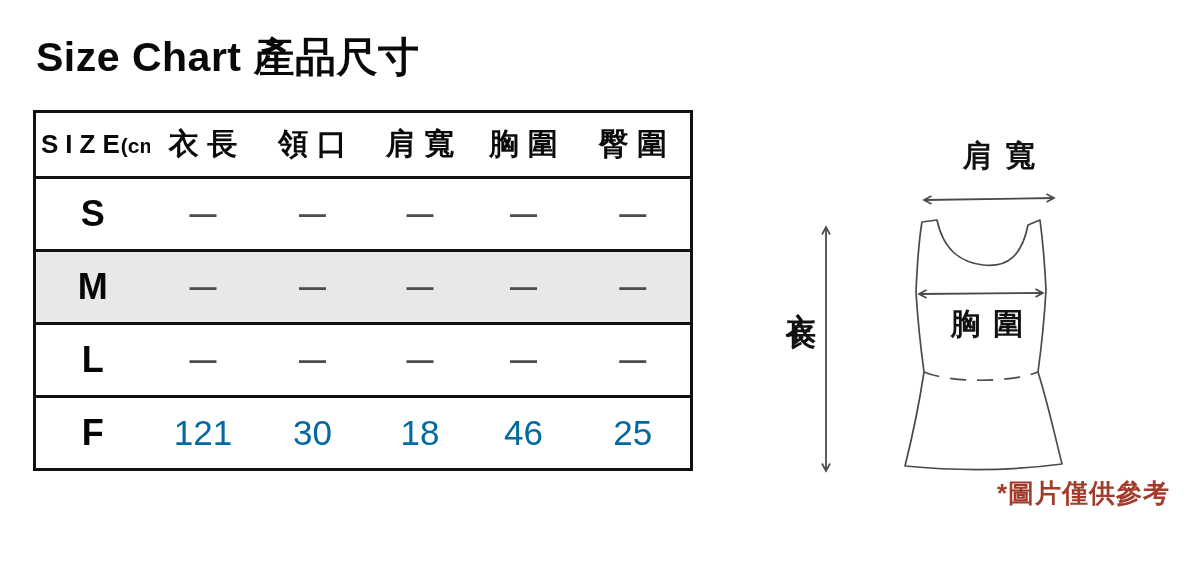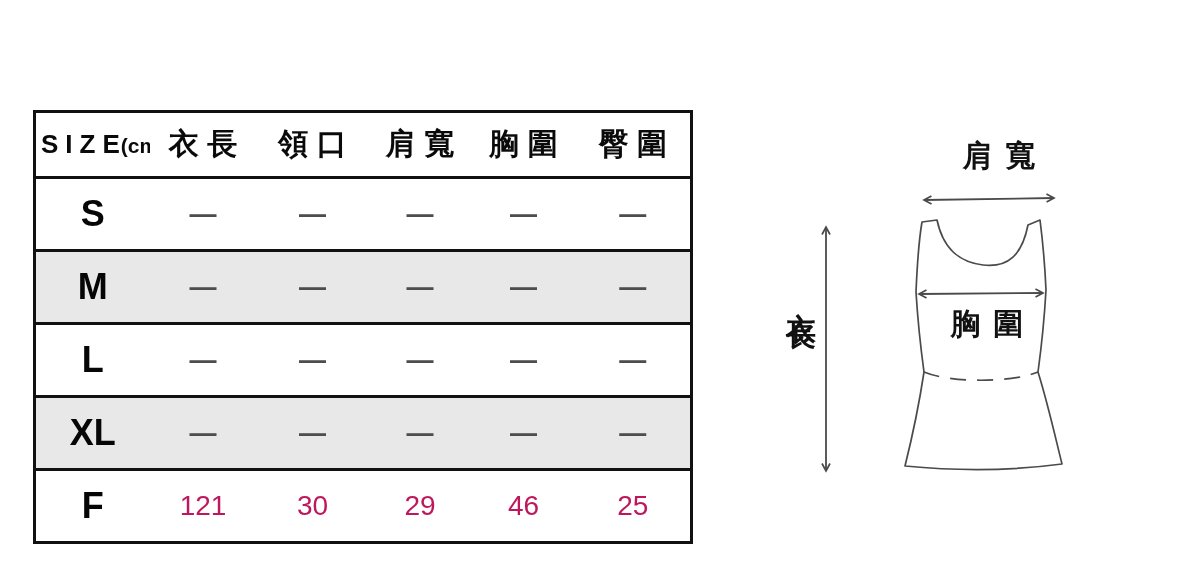--- a/index.html
+++ b/index.html
@@ -26,21 +26,21 @@
   table.size-table th,table.size-table td{
     padding:0;text-align:center;vertical-align:middle;overflow:hidden;white-space:nowrap;
   }
   tr.alt{background:#e8e8e8;}
   .head-size-cell{text-align:left !important;padding-left:5px !important;}
   .sz-word{font-size:26px;font-weight:700;letter-spacing:7px;text-align:right;}
   .sz-unit{font-size:21px;font-weight:700;letter-spacing:0;margin-left:-6px;}
   th.cjk-head{font-size:30px;font-weight:700;color:#0a0a0a;}
   td.size-cell{font-size:36px;font-weight:700;color:#060606;}
   td.dash-cell{font-size:27px;font-weight:700;color:#4d4d4d;}
-  td.num-cell{font-size:28px;font-weight:400;color:#be185d;}
+  td.num-cell{font-size:35px;font-weight:400;color:#0369a1;}
   
   .diagram{position:absolute;left:760px;top:130px;width:430px;height:410px;}
   .diagram svg{position:absolute;left:0;top:0;}
   .dg-label{
     position:absolute;font-weight:700;color:#111;font-size:30px;white-space:nowrap;
   }
   .lbl-shoulder{left:150px;top:6px;width:180px;text-align:center;letter-spacing:2px;}
   .lbl-chest{left:148px;top:174px;width:160px;text-align:center;letter-spacing:2px;}
   .lbl-length{
     left:20px;top:158px;height:120px;
@@ -49,20 +49,21 @@
   .ref-note{
     position:absolute;left:195px;top:346px;width:215px;text-align:right;
     font-size:26px;font-weight:700;color:#a33b2b;letter-spacing:1px;white-space:nowrap;
   }
 </style>
 </head>
 <body>
 
 <div class="page">
 
+  <div class="title">Size Chart 產品尺寸</div>
 
   <table class="size-table">
     <colgroup>
       <col style="width:115px">
         <col style="width:107px">
         <col style="width:112px">
       <col style="width:103px">
         <col style="width:104px">
         <col style="width:116px">
     </colgroup>
@@ -94,33 +95,25 @@
       <td class="dash-cell">—</td>
     </tr>
     <tr>
       <td class="size-cell">L</td>
       <td class="dash-cell">—</td>
       <td class="dash-cell">—</td>
       <td class="dash-cell">—</td>
       <td class="dash-cell">—</td>
       <td class="dash-cell">—</td>
     </tr>
-    <tr class="alt">
-      <td class="size-cell">XL</td>
-      <td class="dash-cell">—</td>
-      <td class="dash-cell">—</td>
-      <td class="dash-cell">—</td>
-      <td class="dash-cell">—</td>
-      <td class="dash-cell">—</td>
-    </tr>
     <tr>
       <td class="size-cell">F</td>
       <td class="num-cell">121</td>
       <td class="num-cell">30</td>
-      <td class="num-cell">29</td>
+      <td class="num-cell">18</td>
       <td class="num-cell">46</td>
       <td class="num-cell">25</td>
     </tr>
   </tbody>
     </table>
 
   <div class="diagram">
     <svg width="430" height="410" viewBox="0 0 430 410">
       <defs>
         <marker id="ah" markerWidth="12" markerHeight="12" refX="8.5" refY="5" orient="auto-start-reverse" markerUnits="userSpaceOnUse">
@@ -145,15 +138,16 @@
 
       <line x1="164" y1="70" x2="294" y2="68" stroke="#4a4a4a" stroke-width="1.8" marker-start="url(#ah)" marker-end="url(#ah)"></line>
 
       <line x1="159" y1="164" x2="283" y2="163" stroke="#4a4a4a" stroke-width="1.8" marker-start="url(#ah)" marker-end="url(#ah)"></line>
 
       <line x1="66" y1="97" x2="66" y2="341" stroke="#4a4a4a" stroke-width="1.8" marker-start="url(#ah)" marker-end="url(#ah)"></line>
     </svg>
     <div class="dg-label lbl-shoulder">肩 寬</div>
     <div class="dg-label lbl-chest">胸 圍</div>
     <div class="dg-label lbl-length">衣長</div>
+    <div class="ref-note">*圖片僅供參考</div>
   </div>
 
 </div>
 
 </body></html>

